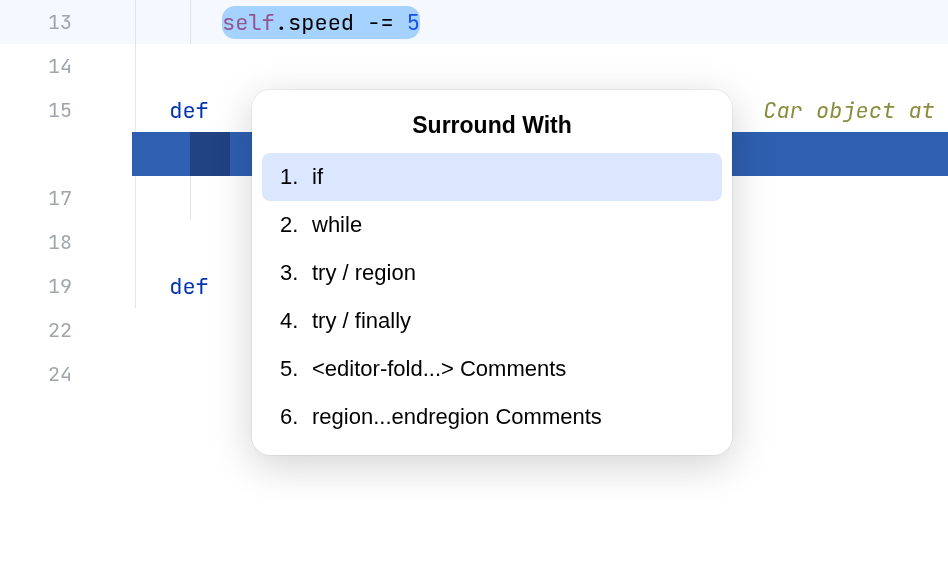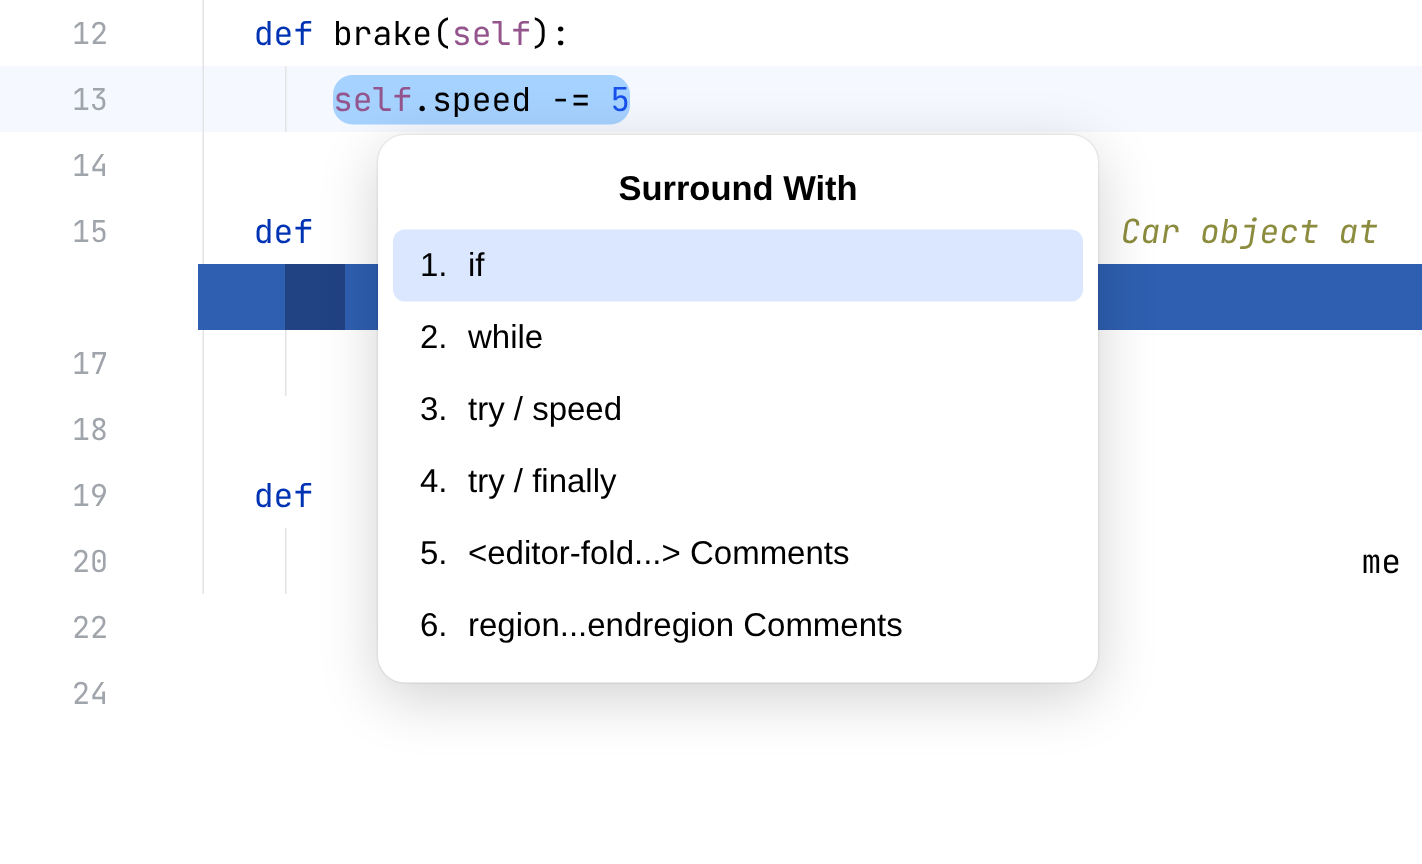--- a/index.html
+++ b/index.html
@@ -106,38 +106,33 @@
     color: #000;
     border-radius: 8px;
     gap: 10px;
   }
   .popup-item.selected {
     background: #dbe7ff;
   }
   .popup-num { min-width: 22px; }
   .right-fragment {
     position: absolute;
-    right: 16px;
+    right: 0;
     top: 0; bottom: 0;
     display: flex;
     align-items: center;
     white-space: pre;
     z-index: 2;
   }
 </style>
 </head>
 <body>
 
 <div class="editor">
 
-  <div class="line">
-    <div class="indent-guide ig2"></div>
-    <div class="gutter">12</div>
-    <div class="code">      <span class="kw">def</span><span class="ident"> brake</span><span class="ident">(</span><span class="self">self</span><span class="ident">):</span></div>
-  </div>
 
   <div class="line">
     <div class="line-bg-selected"></div>
     <div class="indent-guide ig2"></div>
     <div class="indent-guide ig1"></div>
     <div class="gutter">13</div>
     <div class="code">          <span class="sel-highlight"><span class="self">self</span><span class="ident">.speed </span><span class="ident">-= </span><span class="num">5</span></span></div>
   </div>
 
   <div class="line">
@@ -172,27 +167,20 @@
     <div class="gutter">18</div>
     <div class="code"></div>
   </div>
 
   <div class="line">
     <div class="indent-guide ig2"></div>
     <div class="gutter">19</div>
     <div class="code">      <span class="kw">def</span></div>
   </div>
 
-  <div class="line">
-    <div class="indent-guide ig2"></div>
-    <div class="indent-guide ig1"></div>
-    <div class="gutter">20</div>
-    <div class="code"></div>
-    <div class="right-fragment" style="right:14px;"><span class="ident">me</span></div>
-  </div>
 
 
   <div class="line">
     <div class="gutter">22</div>
     <div class="code"></div>
   </div>
 
 
   <div class="line">
     <div class="gutter">24</div>
@@ -205,21 +193,21 @@
         <div class="popup-item selected">
           <span class="popup-num">1.</span>
           <span>if</span>
         </div>
         <div class="popup-item">
           <span class="popup-num">2.</span>
           <span>while</span>
         </div>
         <div class="popup-item">
           <span class="popup-num">3.</span>
-          <span>try / speed</span>
+          <span>try / region</span>
         </div>
         <div class="popup-item">
           <span class="popup-num">4.</span>
           <span>try / finally</span>
         </div>
         <div class="popup-item">
           <span class="popup-num">5.</span>
           <span>&lt;editor-fold...&gt; Comments</span>
         </div>
         <div class="popup-item">

